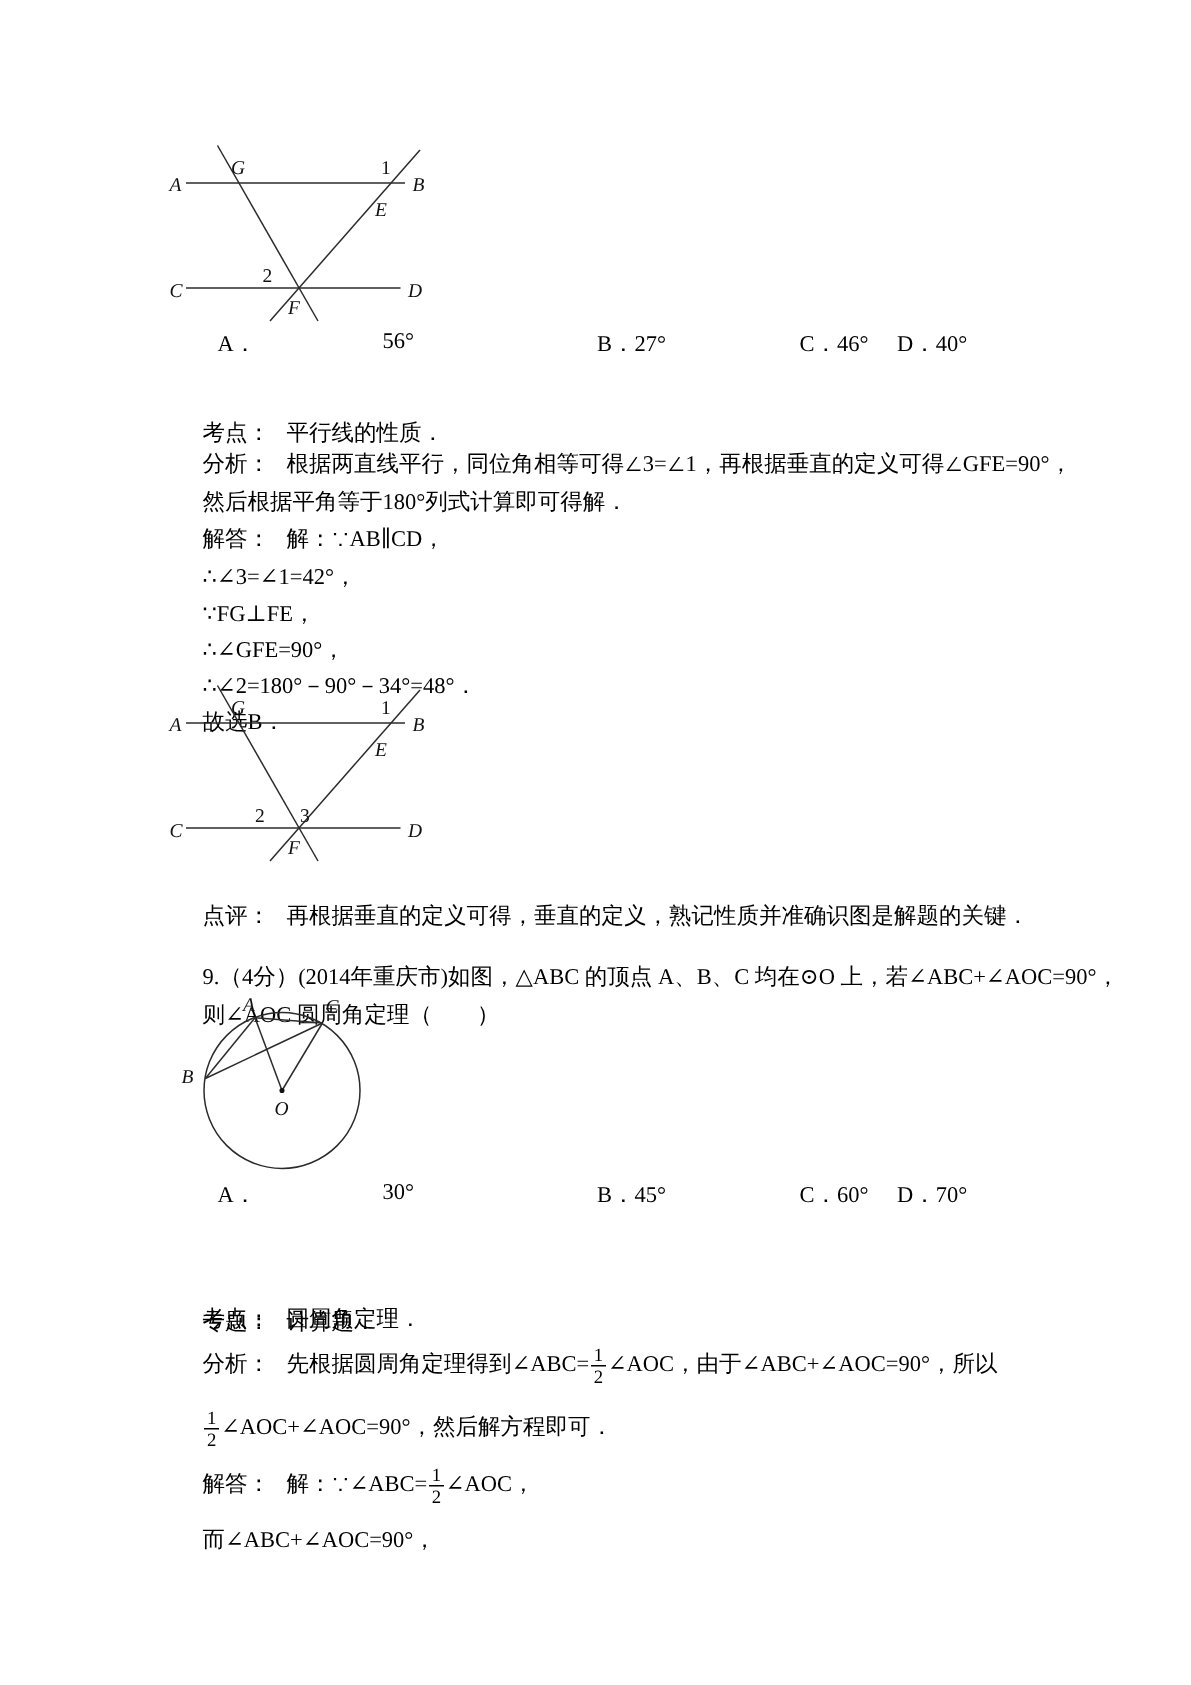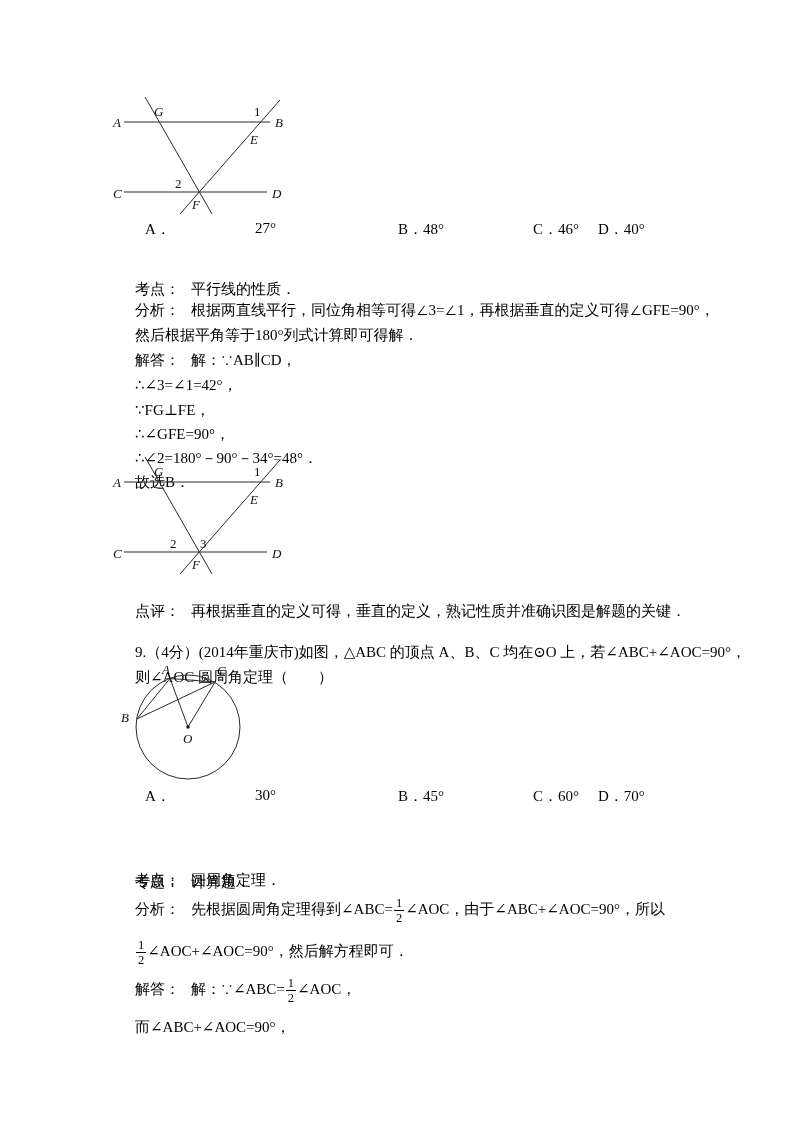--- a/index.html
+++ b/index.html
@@ -40,22 +40,22 @@
     <text x="163" y="35">B</text>
     <text x="138" y="52">E</text>
     <text x="1" y="106">C</text>
     <text x="63" y="96" class="up">2</text>
     <text x="80" y="117">F</text>
     <text x="160" y="106">D</text>
   </svg>
 
   <div class="opts" style="top:220px;">
     <span class="o1">A．</span>
-    <span class="o2">27°</span>
-    <span class="o3">B．48°</span>
+    <span class="o2">56°</span>
+    <span class="o3">B．27°</span>
     <span class="o4">C．46°</span>
     <span class="o5">D．40°</span>
   </div>
 
   <div class="line" style="top:256px;">
     <span class="lbl">考点：</span><span>平行线的性质．</span>
   </div>
   <div class="line" style="top:277px;font-family:Liberation Serif, serif;">
     <span class="lbl">分析：</span><span>根据两直线平行，同位角相等可得∠3=∠1，再根据垂直的定义可得∠GFE=90°，</span>
   </div>

